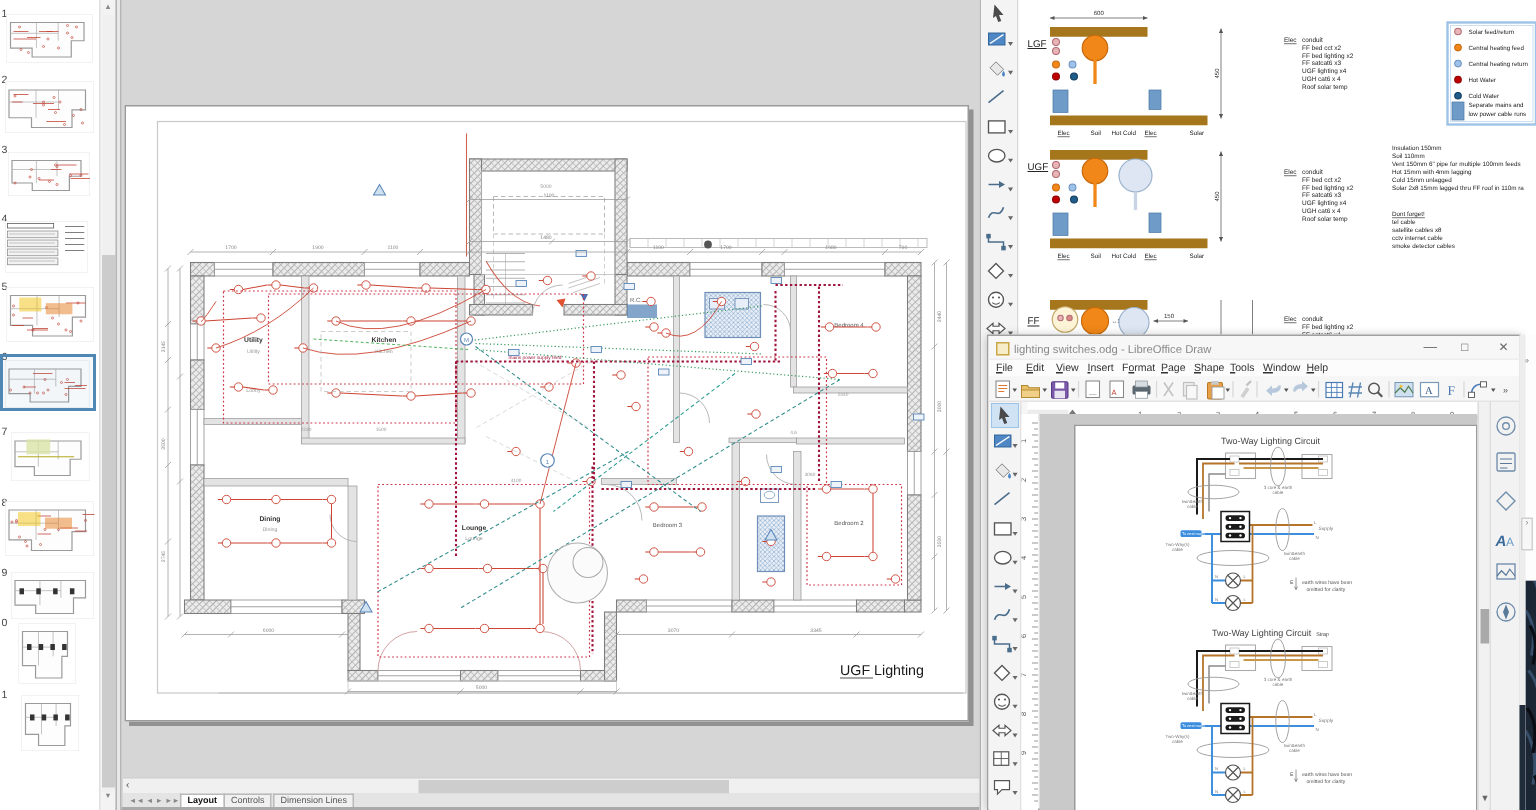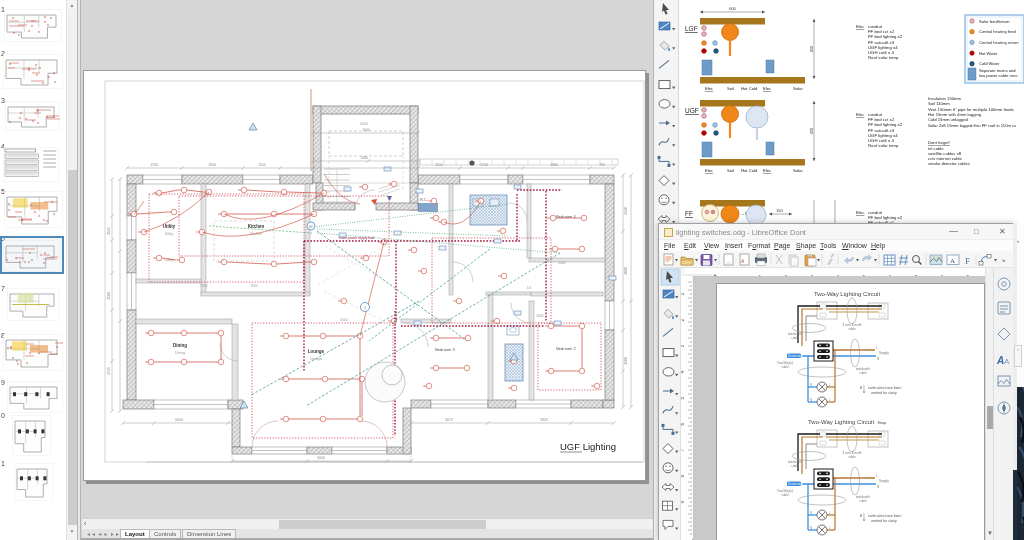--- a/index.html
+++ b/index.html
@@ -886,21 +886,21 @@
 
   <div id="wallpaper" class="abs"><svg width="12" height="154" viewBox="0 0 12 154">
         <rect width="12" height="154" fill="#1c2736"></rect>
         <path d="M0 20 q8 10 4 30 M6 0 q8 18 2 40 M2 60 q10 12 6 34 M8 70 q6 20 0 42 M0 100 q9 14 5 36 M7 115 q6 16 1 39" stroke="#3e5a78" stroke-width="2" fill="none" opacity="0.8"></path>
         <path d="M3 30 q6 10 2 26 M9 45 q5 14 0 30 M1 85 q8 10 4 30 M6 130 q5 10 2 24" stroke="#0a0e14" stroke-width="2.2" fill="none"></path>
       </svg></div>
 
   <div id="win3" class="abs">
     <div id="w3title">
       <div style="position:absolute;left:5px;top:4px;width:9px;height:9px;background:#f7edc8;border:1px solid #caa84a;"></div>
-      <span class="ttl">lighting switches.odg - LibreOffice Dont</span>
+      <span class="ttl">lighting switches.odg - LibreOffice Draw</span>
       <span style="position:absolute;left:290px;top:2px;font-size:9px;color:#666;">—</span>
       <span style="position:absolute;left:315px;top:3px;font-size:8px;color:#666;">□</span>
       <span style="position:absolute;left:340px;top:3px;font-size:8px;color:#666;">✕</span>
     </div>
     <div id="w3menu">
       <span style="left:5px;"><u>F</u>ile</span>
         <span style="left:25px;"><u>E</u>dit</span>
       <span style="left:45px;"><u>V</u>iew</span>
         <span style="left:66px;"><u>I</u>nsert</span>
       <span style="left:89px;">F<u>o</u>rmat</span>

